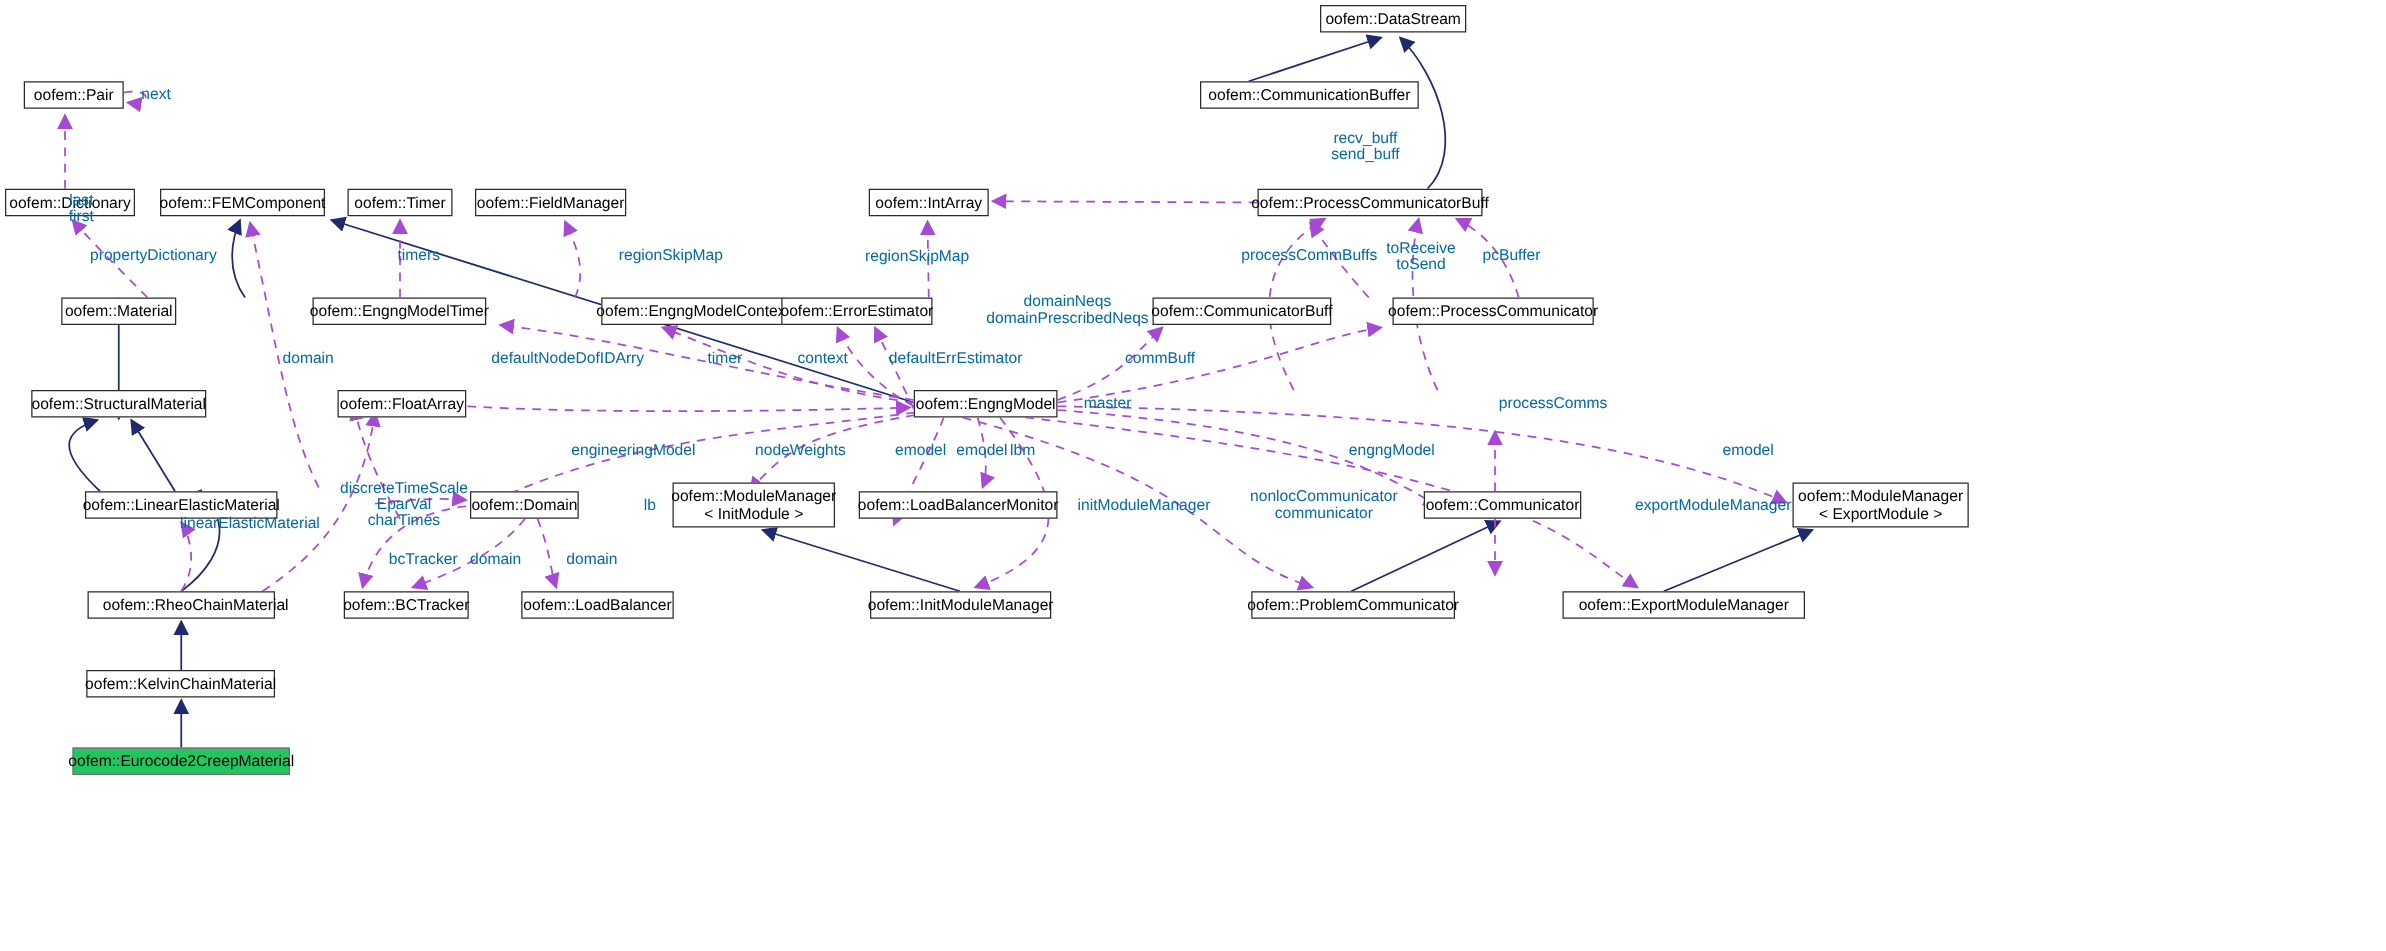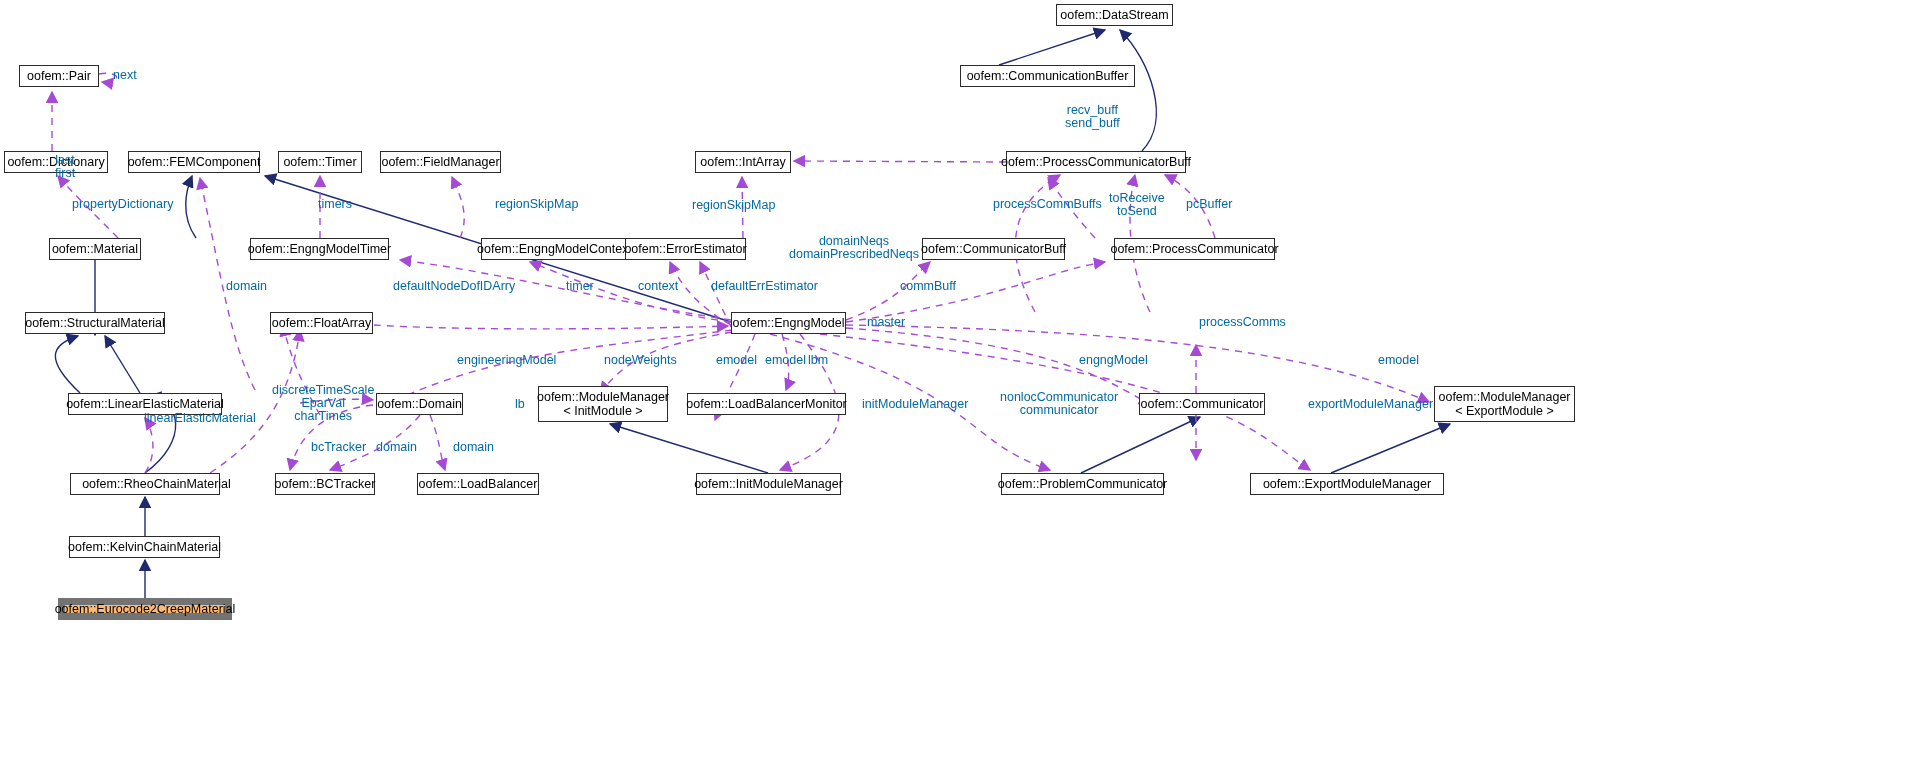--- a/index.html
+++ b/index.html
@@ -37,22 +37,22 @@
     line-height: 13px;
     text-align: center;
     display: flex;
     align-items: center;
     justify-content: center;
     white-space: pre;
     padding: 0 5px;
     z-index: 5;
   }
   .node.highlight {
-    background: #fdba74;
-    border: 7px solid #737373;
+    background: #22c55e;
+    border: 1px solid #737373;
   }
   .node.two-line {
     line-height: 14px;
   }
   .edge-label {
     position: absolute;
     font-size: 12.5px;
     line-height: 13px;
     color: #0369a1;
     white-space: pre;

